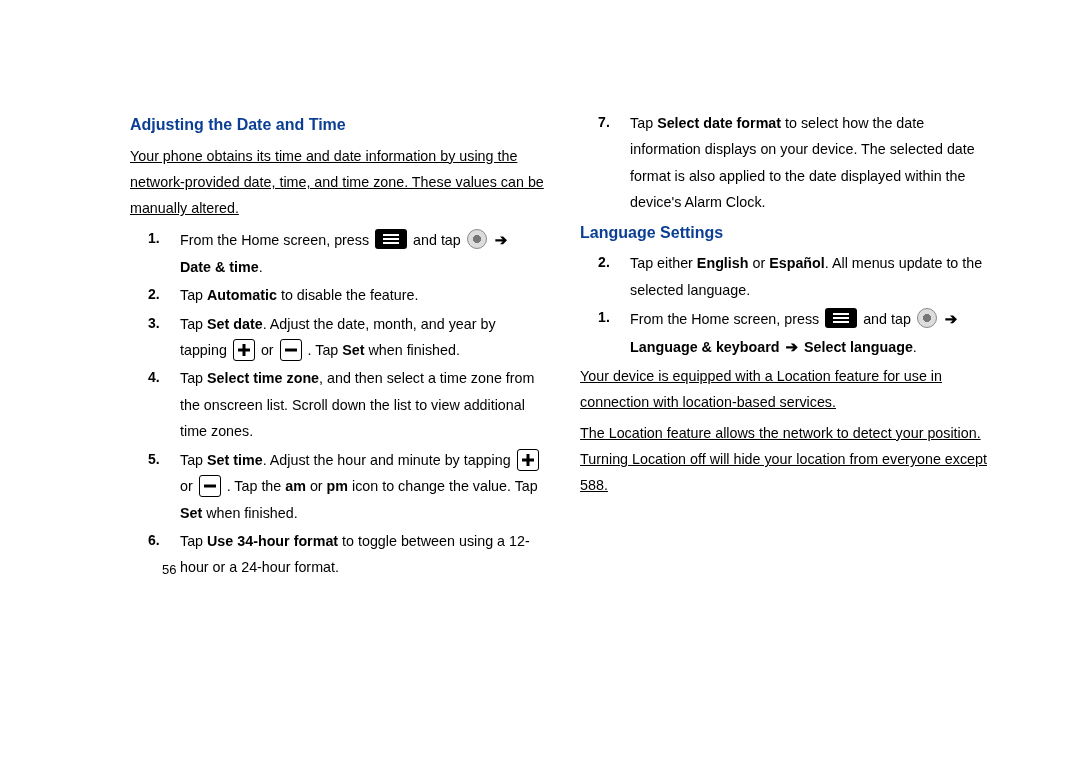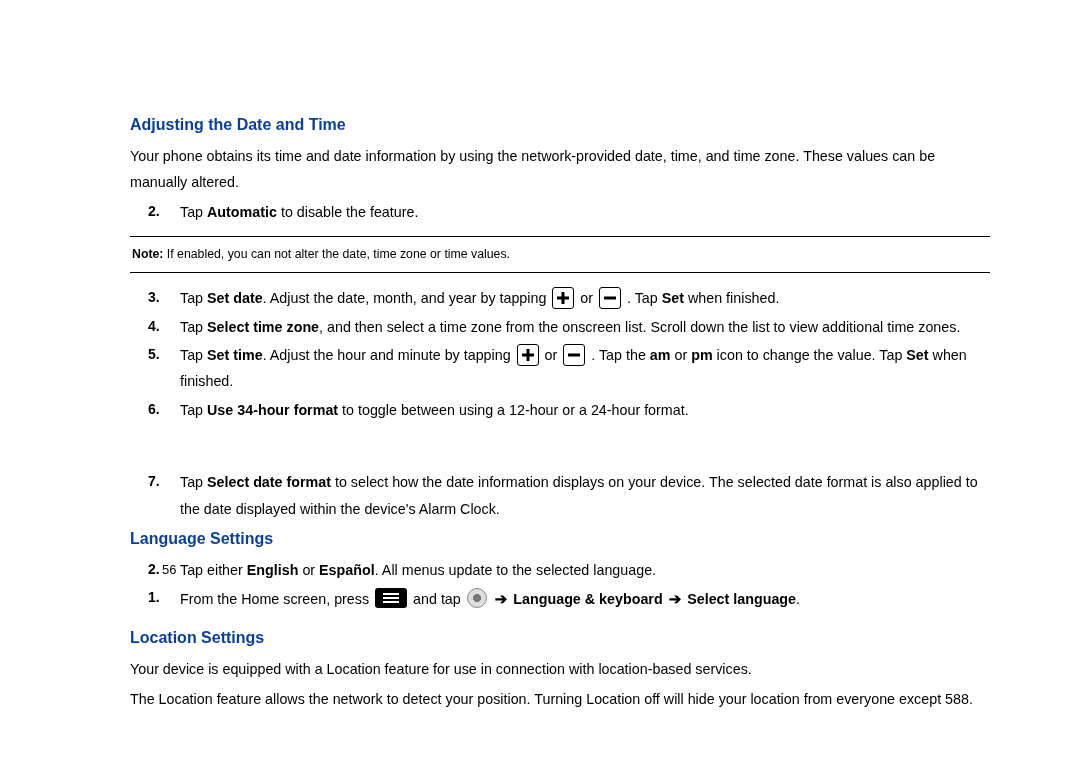--- a/index.html
+++ b/index.html
@@ -11,38 +11,38 @@
     font-family: Arial, Helvetica, sans-serif;
     color: #000;
   }
   .page {
     position: relative;
     width: 1080px;
     height: 689px;
     box-sizing: border-box;
     padding: 110px 90px 0 130px;
     display: flex;
-    gap: 44px;
-    flex-direction: column;
+    gap: 32px;
   }
   .col {
     flex: 1;
     font-size: 14.3px;
     line-height: 1.85;
   }
   .left-col { flex: 1.02; }
   .right-col { flex: 1; }
   .heading {
     color: #0b3f94;
     font-weight: 700;
     font-size: 16px;
     margin: 0 0 3px 0;
   }
   .para {
     margin: 0 0 4px 0;
+    text-decoration: underline;
   }
   ol.steps {
     list-style: none;
     margin: 0;
     padding: 0 0 0 44px;
   }
   ol.steps > li {
     position: relative;
     margin: 0 4px 2px 0;
     padding-left: 6px;
@@ -136,28 +136,33 @@
 </head>
 <body>
 
 <div class="page">
 
   <div class="col left-col">
     <div class="heading">Adjusting the Date and Time</div>
     <p class="para">Your phone obtains its time and date information by using the network-provided date, time, and time zone. These values can be manually altered.</p>
 
     <ol class="steps">
+      <li data-num="1">
+        <span>From the Home screen, press </span>
+        <span class="icon menu-icon"></span>
+        <span> and tap </span>
+        <span class="icon gear-icon"></span>
+        <span class="arrow-right">➔</span>
+        <span class="b">Date &amp; time</span><span>.</span>
+      </li>
       <li data-num="2">
         <span>Tap </span><span class="b">Automatic</span><span> to disable the feature.</span>
       </li>
     </ol>
 
-    <div class="note-rule">
-      <span class="note-label">Note:</span><span> If enabled, you can not alter the date, time zone or time values.</span>
-    </div>
 
     <ol class="steps">
       <li data-num="3">
         <span>Tap </span><span class="b">Set date</span><span>. Adjust the date, month, and year by tapping </span>
         <span class="icon plus-icon"></span>
         <span> or </span>
         <span class="icon minus-icon"></span>
         <span>. Tap </span><span class="b">Set</span><span> when finished.</span>
       </li>
       <li data-num="4">
@@ -194,19 +199,18 @@
         <span class="icon menu-icon"></span>
         <span> and tap </span>
         <span class="icon gear-icon"></span>
         <span class="arrow-right">➔</span>
         <span class="b">Language &amp; keyboard</span>
         <span class="arrow-right b">➔</span>
         <span class="b">Select language</span><span>.</span>
       </li>
     </ol>
 
-    <div class="heading" style="margin-top:10px">Location Settings</div>
     <p class="para">Your device is equipped with a Location feature for use in connection with location-based services.</p>
     <p class="para">The Location feature allows the network to detect your position. Turning Location off will hide your location from everyone except 588.</p>
   </div>
 
   <div class="pagenum">56</div>
 </div>
 
 </body></html>

